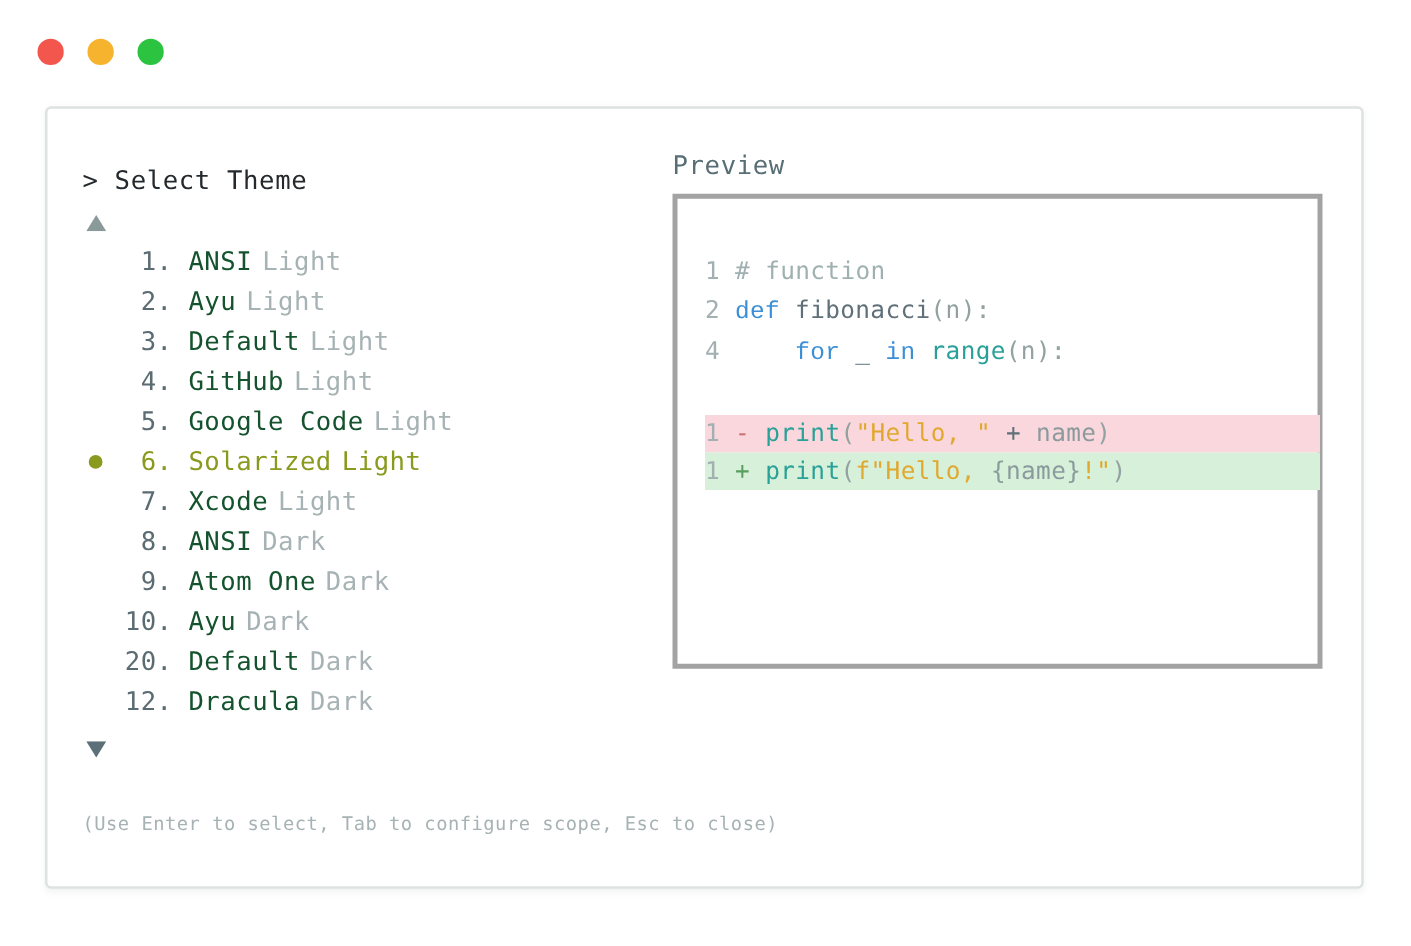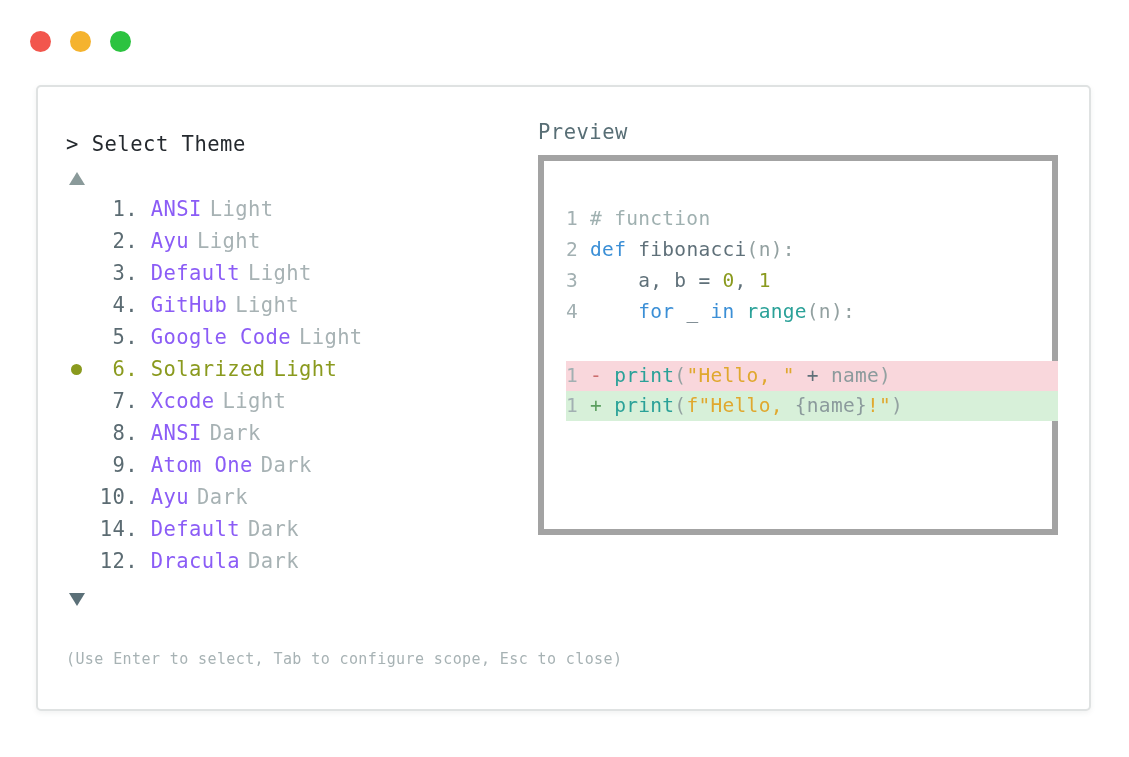--- a/index.html
+++ b/index.html
@@ -117,53 +117,53 @@
     height: 11px;
     border-radius: 50%;
     display: block;
   }
   .num-cell {
     width: 46px;
     flex: 0 0 46px;
     text-align: right;
     color: #5b6b72;
   }
-  .name-cell { color: #8b5cf6; }
+  .name-cell { color: #14532d; }
   .variant-cell { color: #a7b2b4; padding-left: 8px; text-align: right; }
 
   .theme-row.selected .num-cell,
   .theme-row.selected .dot-cell,
   .theme-row.selected .name-cell,
   .theme-row.selected .variant-cell { color: #8a9a1e; }
 
   
   .preview-box {
     margin-top: 12px;
     width: 520px;
     height: 380px;
     box-sizing: border-box;
-    border: 6px solid #a3a3a3;
+    border: 4px solid #a3a3a3;
     background: #ffffff;
     padding: 42px 0 0 22px;
   }
   .code-line {
     font-size: 19.5px;
     line-height: 31px;
     letter-spacing: 0.3px;
     white-space: pre;
     color: #586e75;
   }
   .ln {
     color: #a2b0b2;
     display: inline-block;
     width: 12px;
   }
 
   .tok-comment  { color: #9fb0b0; }
-  .tok-keyword  { color: #3b8fd6; }
+  .tok-keyword  { color: #3b8fd6; font-family: Liberation Mono, monospace; }
   .tok-fn       { color: #5f7079; }
   .tok-builtin  { color: #2aa198; }
   .tok-number   { color: #8a9a1e; }
   .tok-string   { color: #e0a82e; }
   .tok-plain    { color: #5f7079; }
   .tok-punct    { color: #93a1a1; }
   .tok-var      { color: #8b9a9c; }
 
   .diff-block { margin-top: 34px; }
   .diff-line {
@@ -214,37 +214,36 @@
           <li class="theme-row"><span class="bullet-cell"></span><span class="num-cell"> 1.</span><span class="name-cell"> ANSI</span><span class="variant-cell">Light</span></li>
           <li class="theme-row"><span class="bullet-cell"></span><span class="num-cell"> 2.</span><span class="name-cell"> Ayu</span><span class="variant-cell">Light</span></li>
           <li class="theme-row"><span class="bullet-cell"></span><span class="num-cell"> 3.</span><span class="name-cell"> Default</span><span class="variant-cell">Light</span></li>
           <li class="theme-row"><span class="bullet-cell"></span><span class="num-cell"> 4.</span><span class="name-cell"> GitHub</span><span class="variant-cell">Light</span></li>
           <li class="theme-row"><span class="bullet-cell"></span><span class="num-cell"> 5.</span><span class="name-cell"> Google Code</span><span class="variant-cell">Light</span></li>
           <li class="theme-row selected"><span class="bullet-cell"><span class="bullet" style="background: rgb(138, 154, 30);"></span></span><span class="num-cell"> 6.</span><span class="name-cell"> Solarized</span><span class="variant-cell">Light</span></li>
           <li class="theme-row"><span class="bullet-cell"></span><span class="num-cell"> 7.</span><span class="name-cell"> Xcode</span><span class="variant-cell">Light</span></li>
           <li class="theme-row"><span class="bullet-cell"></span><span class="num-cell"> 8.</span><span class="name-cell"> ANSI</span><span class="variant-cell">Dark</span></li>
           <li class="theme-row"><span class="bullet-cell"></span><span class="num-cell"> 9.</span><span class="name-cell"> Atom One</span><span class="variant-cell">Dark</span></li>
           <li class="theme-row"><span class="bullet-cell"></span><span class="num-cell">10.</span><span class="name-cell"> Ayu</span><span class="variant-cell">Dark</span></li>
-          <li class="theme-row"><span class="bullet-cell"></span><span class="num-cell">14.</span><span class="name-cell"> Default</span><span class="variant-cell">Dark</span></li>
+          <li class="theme-row"><span class="bullet-cell"></span><span class="num-cell">20.</span><span class="name-cell"> Default</span><span class="variant-cell">Dark</span></li>
           <li class="theme-row"><span class="bullet-cell"></span><span class="num-cell">12.</span><span class="name-cell"> Dracula</span><span class="variant-cell">Dark</span></li>
         </ul>
 
       <svg class="scroll-arrow arrow-down" viewBox="0 0 16 13">
         <polygon points="0,0 16,0 8,13" fill="#5b7078"></polygon>
       </svg>
     </div>
 
     <div class="col-right">
       <div class="pane-title muted">Preview</div>
 
       <div class="preview-box">
         <div id="code-lines">
             <div class="code-line"><span class="ln">1</span> <span class="tok-comment"># function</span></div>
             <div class="code-line"><span class="ln">2</span> <span class="tok-keyword">def </span><span class="tok-fn">fibonacci</span><span class="tok-punct">(n):</span></div>
-            <div class="code-line"><span class="ln">3</span> <span class="tok-plain">    a, b = </span><span class="tok-number">0</span><span class="tok-plain">, </span><span class="tok-number">1</span></div>
             <div class="code-line"><span class="ln">4</span> <span class="tok-plain">    </span><span class="tok-keyword">for</span><span class="tok-plain"> _ </span><span class="tok-keyword">in</span><span class="tok-plain"> </span><span class="tok-builtin">range</span><span class="tok-punct">(n):</span></div>
           </div>
         <div class="diff-block" id="diff-lines">
             <div class="diff-line diff-del"><span class="ln">1</span> <span class="diff-sign-del">-</span> <span class="tok-builtin">print</span><span class="tok-punct">(</span><span class="tok-string">"Hello, "</span><span class="tok-plain"> + </span><span class="tok-var">name</span><span class="tok-punct">)</span></div>
             <div class="diff-line diff-add"><span class="ln">1</span> <span class="diff-sign-add">+</span> <span class="tok-builtin">print</span><span class="tok-punct">(</span><span class="tok-string">f"Hello, </span><span class="tok-var">{name}</span><span class="tok-string">!"</span><span class="tok-punct">)</span></div>
           </div>
       </div>
     </div>
 
   </div>

